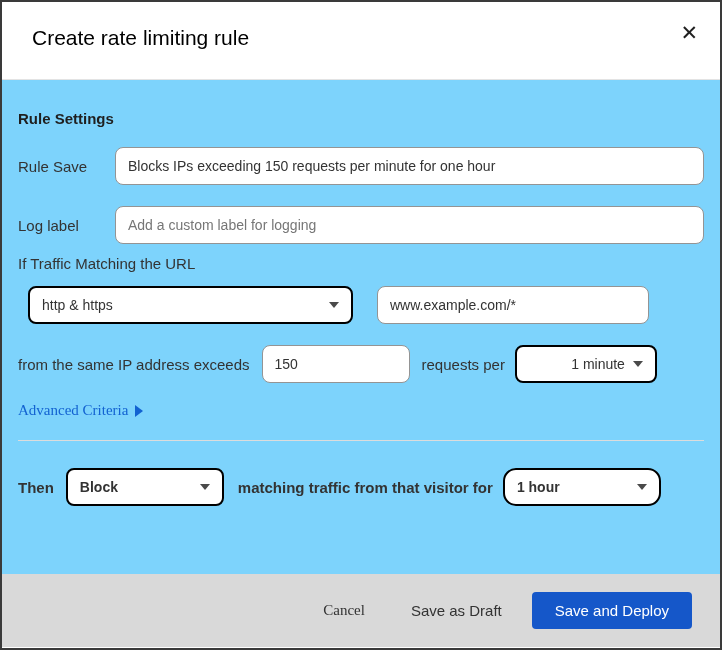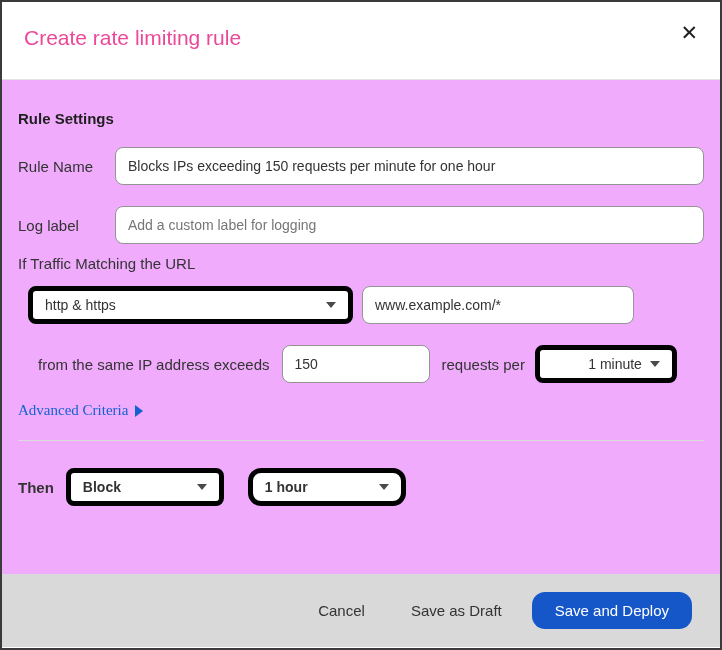--- a/index.html
+++ b/index.html
@@ -19,67 +19,67 @@
   
   .top-strip-navy { position:absolute; top:0; left:70px; width:188px; height:5px; background:#05182b; }
   .top-strip-red  { position:absolute; top:0; left:258px; width:34px; height:5px; background:#4a2620; }
 
   
   .modal-header {
     height: 78px; background:#fff; position:relative;
     border-bottom: 1px solid #e3e3e3;
   }
   .modal-title {
-    position:absolute; left:22px; top:24px;
-    font-size:21px; font-weight:400; color:#ec4899;
+    position:absolute; left:30px; top:24px;
+    font-size:21px; font-weight:400; color:#000000;
   }
   .close-btn {
     position:absolute; right:16px; top:14px;
     background:none; border:none; font-size:21px; line-height:1;
     color:#1f1f1f; cursor:pointer; padding:6px; font-weight:300;
     font-family:"Liberation Sans", sans-serif;
   }
 
   
   .modal-body {
-    height: 494px; background:#f0abfc; padding: 0 16px;
+    height: 494px; background:#7dd3fc; padding: 0 16px;
   }
   .section-heading {
     padding-top: 30px; font-size:15px; font-weight:700; color:#1f1f1f;
   }
   .form-row { display:flex; align-items:center; }
   .row-rule-name { margin-top: 20px; }
   .row-log-label { margin-top: 21px; }
   .field-label { width: 97px; font-size:15px; color:#333; flex:none; }
   .text-input {
     height:38px; border:1px solid #949494; border-radius:8px;
     background:#fff; font-size:14px; color:#333; padding:0 12px;
     font-family:"Liberation Sans", sans-serif; outline:none;
   }
   .text-input::placeholder { color:#767676; opacity:1; }
   .wide-input { width: 644px; }
 
   .traffic-heading { margin-top: 11px; font-size:15px; color:#333; }
 
   .row-scheme { margin-top: 14px; padding-left: 10px; }
   .select {
-    height:38px; border:5px solid #000000; border-radius:8px;
+    height:38px; border:2px solid #000000; border-radius:8px;
     background:#fff; display:flex; align-items:center;
     padding:0 12px; cursor:pointer; font-size:14px; color:#333;
     justify-content:space-between;
   }
   .select-scheme { width:325px; }
-  .url-input { width:272px; margin-left:9px; }
+  .url-input { width:272px; margin-left:24px; }
   .caret-down {
     width:0; height:0; flex:none; margin-left:8px;
     border-left:5px solid transparent; border-right:5px solid transparent;
     border-top:6px solid #4a4a4a;
   }
 
-  .row-threshold { margin-top: 21px; margin-left: 20px; }
+  .row-threshold { margin-top: 21px; }
   .inline-text { font-size:15px; color:#333; }
   .requests-input { width:148px; margin:0 12px; }
   .select-period { width:142px; margin-left:10px;justify-content:flex-end; }
 
   .advanced-link {
     margin-top: 19px; display:inline-flex; align-items:center;
     font-size:15px; color:#1262d1; cursor:pointer; background:none; border:none;
     font-family:Liberation Serif, serif; padding:0;
   }
   .arrow-right {
@@ -97,45 +97,45 @@
   
   .modal-footer {
     height: 73px; background:#d9d9d9;
     display:flex; align-items:center; justify-content:flex-end;
     padding-right: 28px;
   }
   .text-btn {
     background:none; border:none; font-size:15px; color:#333;
     cursor:pointer; font-family:"Liberation Sans", sans-serif;
   }
-  .btn-cancel { margin-right: 46px; }
+  .btn-cancel { margin-right: 46px; font-family: Liberation Serif, serif; }
   .btn-draft { margin-right: 30px; }
   .btn-primary {
-    background:#1557c9; color:#fff; border:none; border-radius:13px;
+    background:#1557c9; color:#fff; border:none; border-radius:4px;
     font-size:15px; padding: 10px 23px; cursor:pointer;
     font-family:"Liberation Sans", sans-serif;
   }
 </style>
 </head>
 <body>
 
 <div class="frame">
   <div class="top-strip-navy"></div>
   <div class="top-strip-red"></div>
 
   <div class="modal-header">
     <h1 class="modal-title">Create rate limiting rule</h1>
     <button class="close-btn">✕</button>
   </div>
 
   <div class="modal-body">
     <div class="section-heading">Rule Settings</div>
 
     <div class="form-row row-rule-name">
-      <span class="field-label">Rule Name</span>
+      <span class="field-label">Rule Save</span>
       <input class="text-input wide-input" type="text" value="Blocks IPs exceeding 150 requests per minute for one hour" style="">
     </div>
 
     <div class="form-row row-log-label">
       <span class="field-label">Log label</span>
       <input class="text-input wide-input" type="text" placeholder="Add a custom label for logging" style="">
     </div>
 
     <div class="traffic-heading">If Traffic Matching the URL</div>
 
@@ -163,20 +163,21 @@
     </button>
 
     <hr class="divider">
 
     <div class="form-row row-action">
       <span class="inline-text">Then</span>
       <div class="select select-action">
         <span>Block</span>
         <span class="caret-down"></span>
       </div>
+      <span class="inline-text">matching traffic from that visitor for</span>
       <div class="select select-duration">
         <span>1 hour</span>
         <span class="caret-down"></span>
       </div>
     </div>
   </div>
 
   <div class="modal-footer">
     <button class="text-btn btn-cancel">Cancel</button>
     <button class="text-btn btn-draft">Save as Draft</button>

